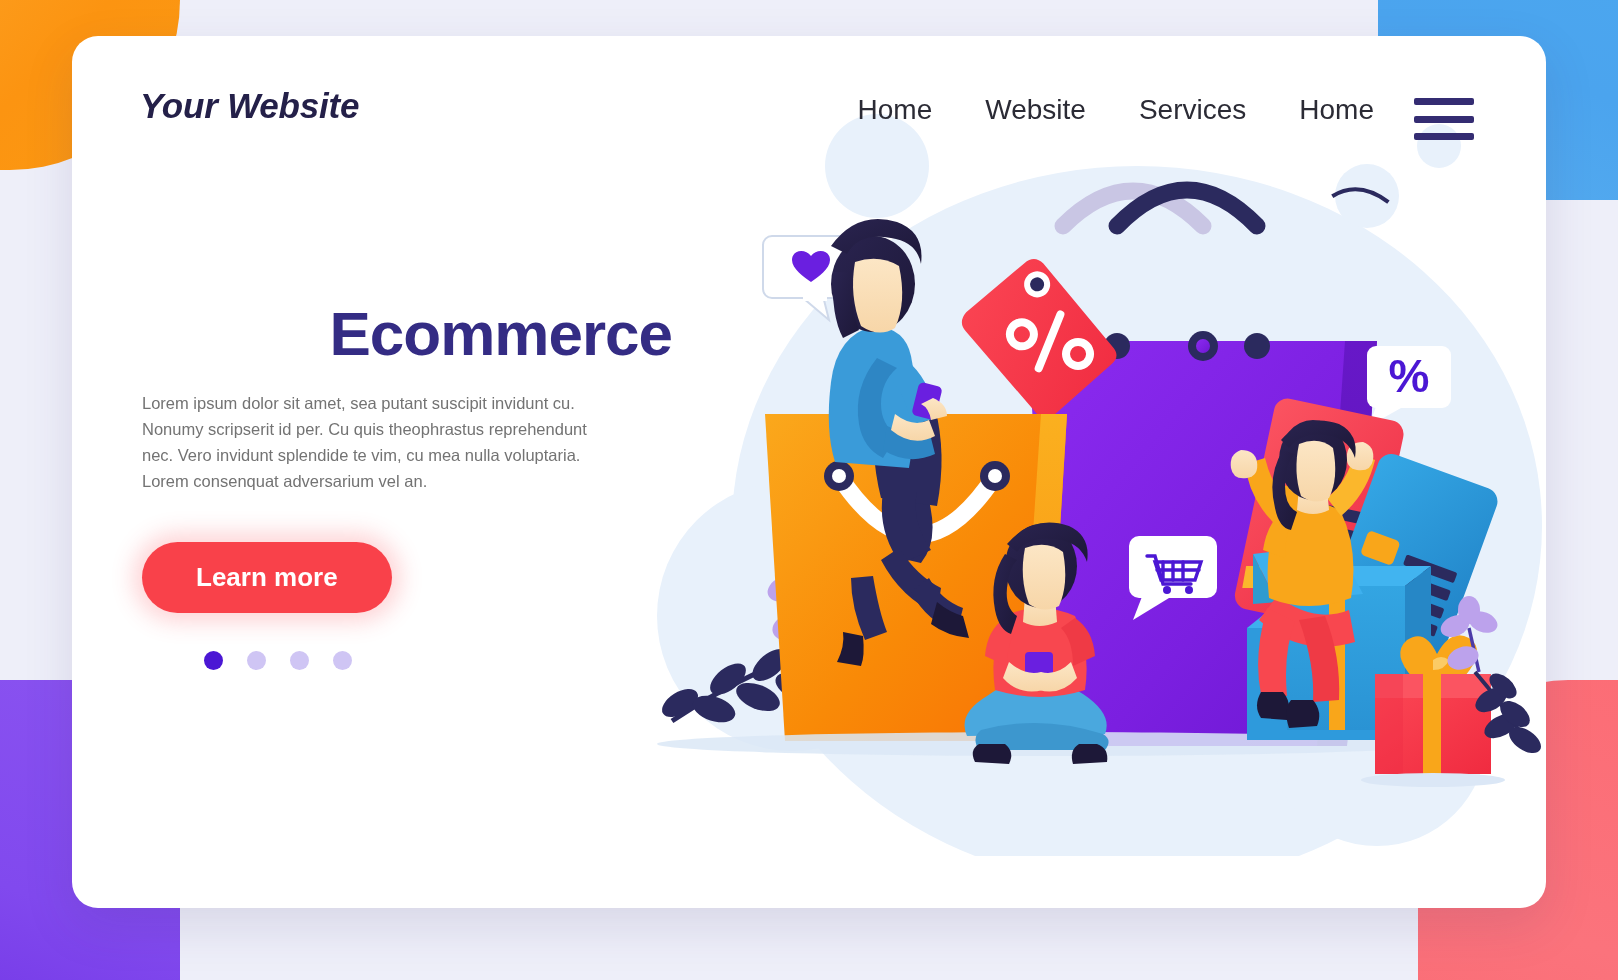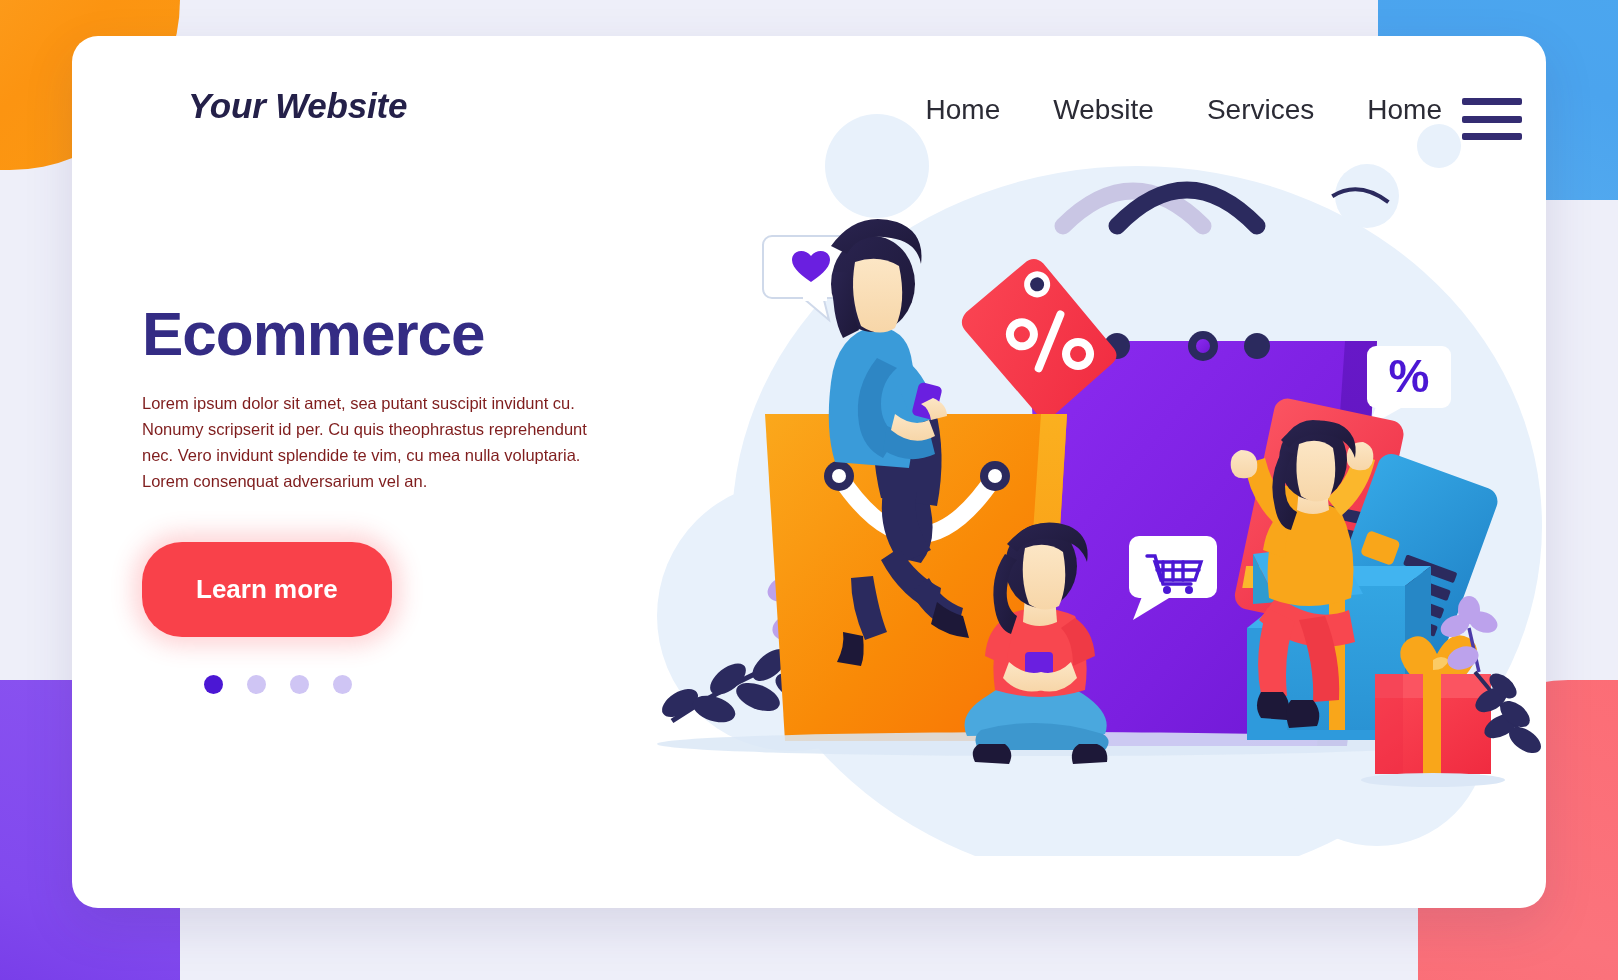--- a/index.html
+++ b/index.html
@@ -54,35 +54,34 @@
     box-shadow: 0 18px 50px rgba(60,50,110,0.13);
     overflow: hidden;
   }
 
   
   #header {
     position: absolute;
     left: 0; top: 0;
     width: 100%; height: 125px;
     z-index: 40;
-    margin-left: 48px;
   }
   #logo {
     position: absolute;
     left: 68px; top: 50px;
     font-size: 35px;
     font-weight: bold;
     font-style: italic;
     color: #242049;
     letter-spacing: -0.2px;
     white-space: nowrap;
   }
   #nav {
     position: absolute;
-    right: 152px; top: 58px;
+    right: 172px; top: 58px;
     display: flex;
     align-items: center;
     gap: 53px;
   }
   .nav-link {
     font-size: 28px;
     color: #2b2b35;
     white-space: nowrap;
     cursor: pointer;
   }
@@ -110,31 +109,32 @@
     width: 530px;
     z-index: 30;
   }
   #headline {
     font-size: 62px;
     font-weight: bold;
     color: #342c84;
     letter-spacing: -1px;
     margin: 0 0 24px 0;
     line-height: 1.05;
+    text-align: right;
   }
   #paragraph {
     font-size: 16.5px;
     line-height: 1.58;
-    color: #7f1d1d;
+    color: #737373;
     margin: 13px 0 48px 0;
     width: 452px;
   }
   #cta {
     display: inline-block;
-    padding: 32px 54px;
+    padding: 20px 54px;
     background: #F9414A;
     color: #ffffff;
     font-size: 26px;
     font-weight: bold;
     border: none;
     border-radius: 40px;
     cursor: pointer;
     box-shadow: 0 0 22px 9px rgba(249,65,74,0.22);
     font-family: "Liberation Sans", sans-serif;
   }

